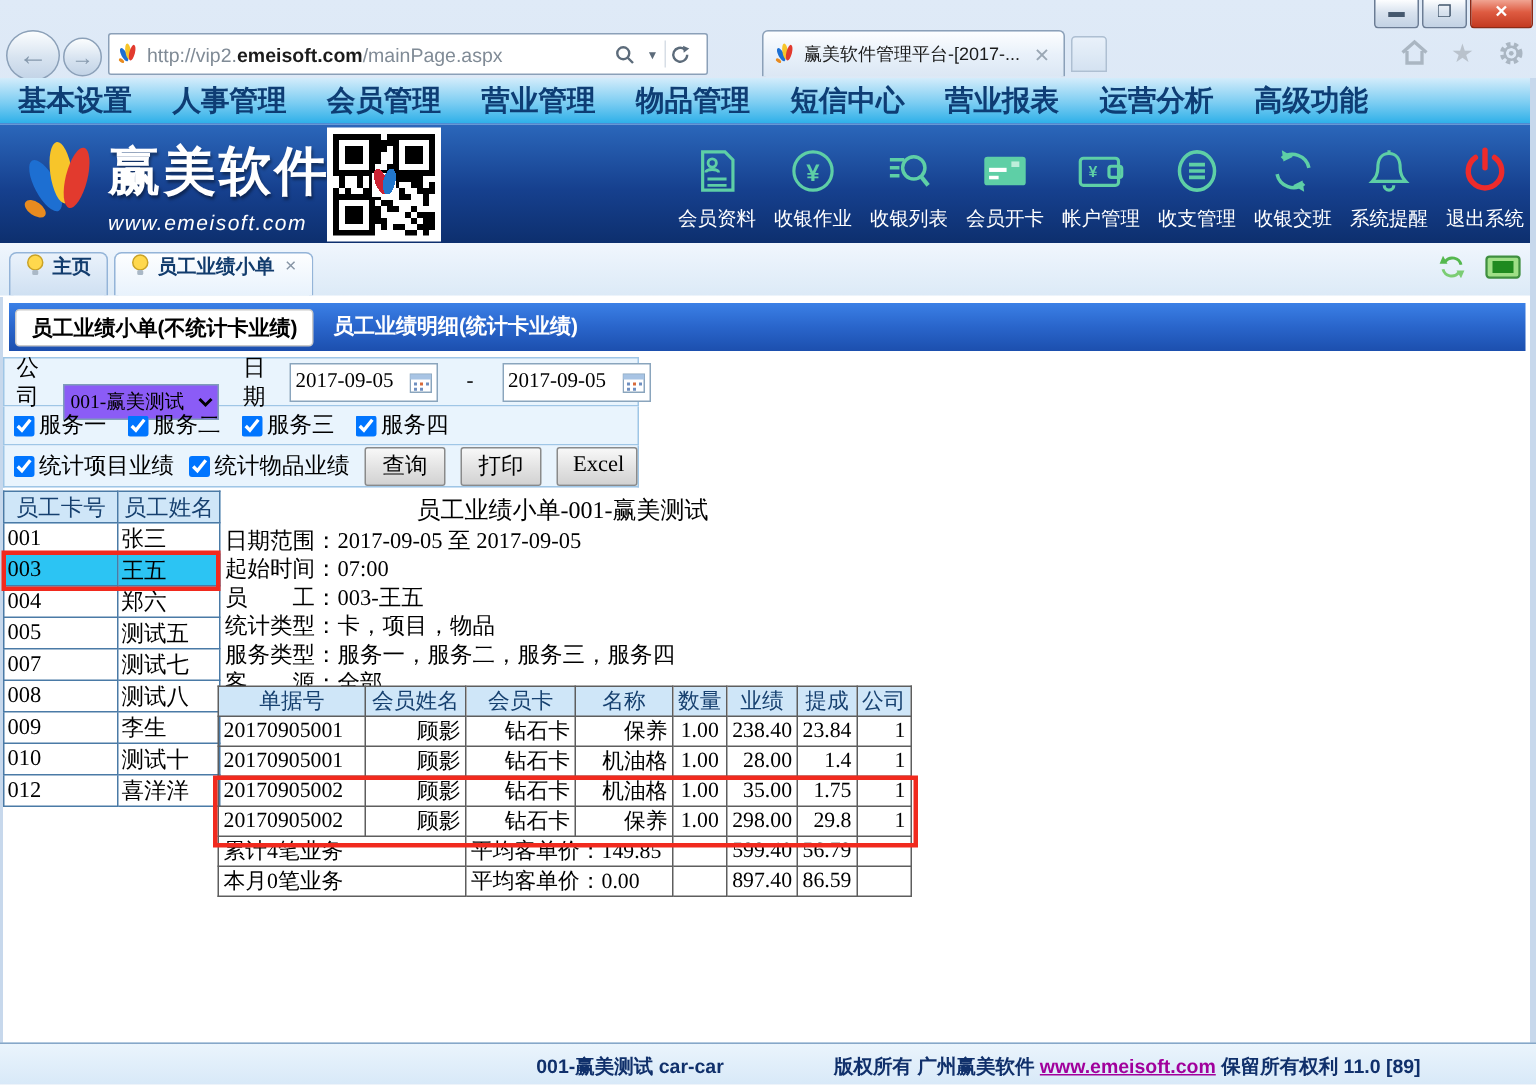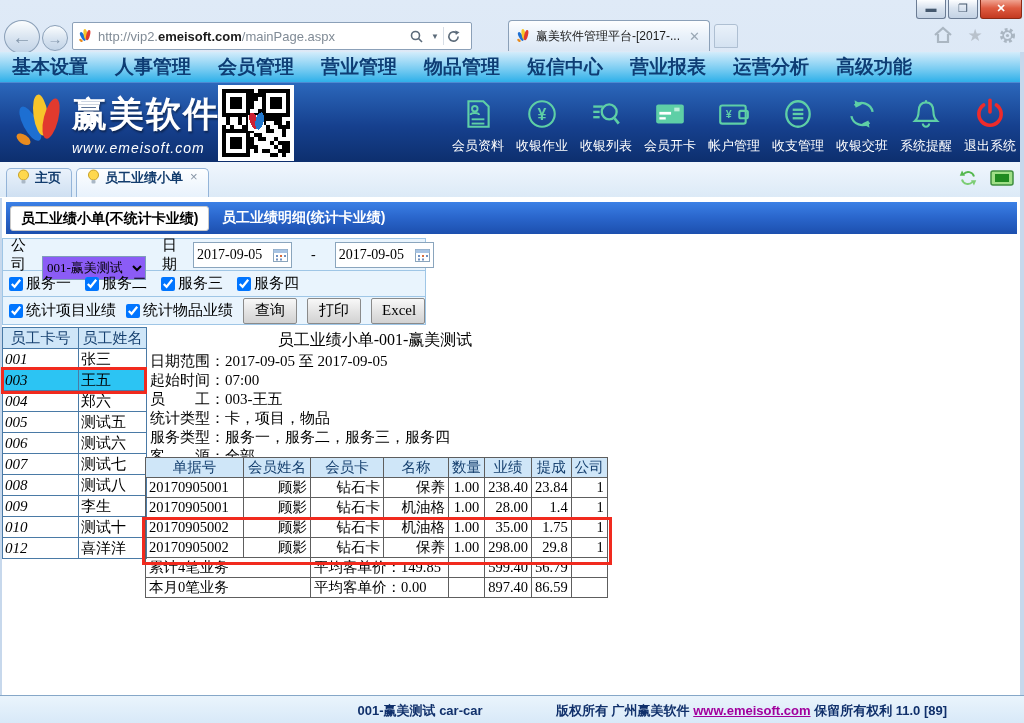--- a/index.html
+++ b/index.html
@@ -102,21 +102,21 @@
   .chk input { width:14px; height:14px; }
   .f-btn { height:26px; min-width:54px; padding:0 10px; font-size:15px;
     font-family:"Liberation Serif", serif; color:#000;
     background:linear-gradient(#f8f8f8,#e2e2e2 55%,#d2d2d2); border:1px solid #8a8a8a; border-radius:2px; }
 
   
   .emp-table { position:absolute; left:2px; top:327px; border-collapse:collapse;
     font-family:"Liberation Serif", serif; font-size:15px; }
   .emp-table th, .emp-table td { border:1px solid #4a7aa6; height:21px; padding:0 2px; text-align:left; }
   .emp-table th { background:#cfe6f8; color:#16406f; font-weight:normal; text-align:center; }
-  .emp-table td.c0 { width:76px;font-style:italic; }
+  .emp-table td.c0 { width:76px; }
   .emp-table td.c1 { width:68px; }
   .emp-table tr.selected td { background:#2cc4f3; }
 
   
   .report-title { position:absolute; left:145px; top:330px; width:460px; text-align:center;
     font-family:"Liberation Serif", serif; font-size:16px; color:#000; }
   .report-info { position:absolute; left:150px; top:352px; font-family:"Liberation Serif", serif;
     font-size:15px; color:#000; }
   .info-line { height:19px; line-height:19px; white-space:nowrap; }
   .detail-table { position:absolute; left:145px; top:457px; border-collapse:collapse;
@@ -563,24 +563,20 @@
         </tr>
         <tr>
           <td class="c0">004</td>
           <td class="c1">郑六</td>
         </tr>
         <tr>
           <td class="c0">005</td>
           <td class="c1">测试五</td>
         </tr>
         <tr>
-          <td class="c0">006</td>
-          <td class="c1">测试六</td>
-        </tr>
-        <tr>
           <td class="c0">007</td>
           <td class="c1">测试七</td>
         </tr>
         <tr>
           <td class="c0">008</td>
           <td class="c1">测试八</td>
         </tr>
         <tr>
           <td class="c0">009</td>
           <td class="c1">李生</td>

